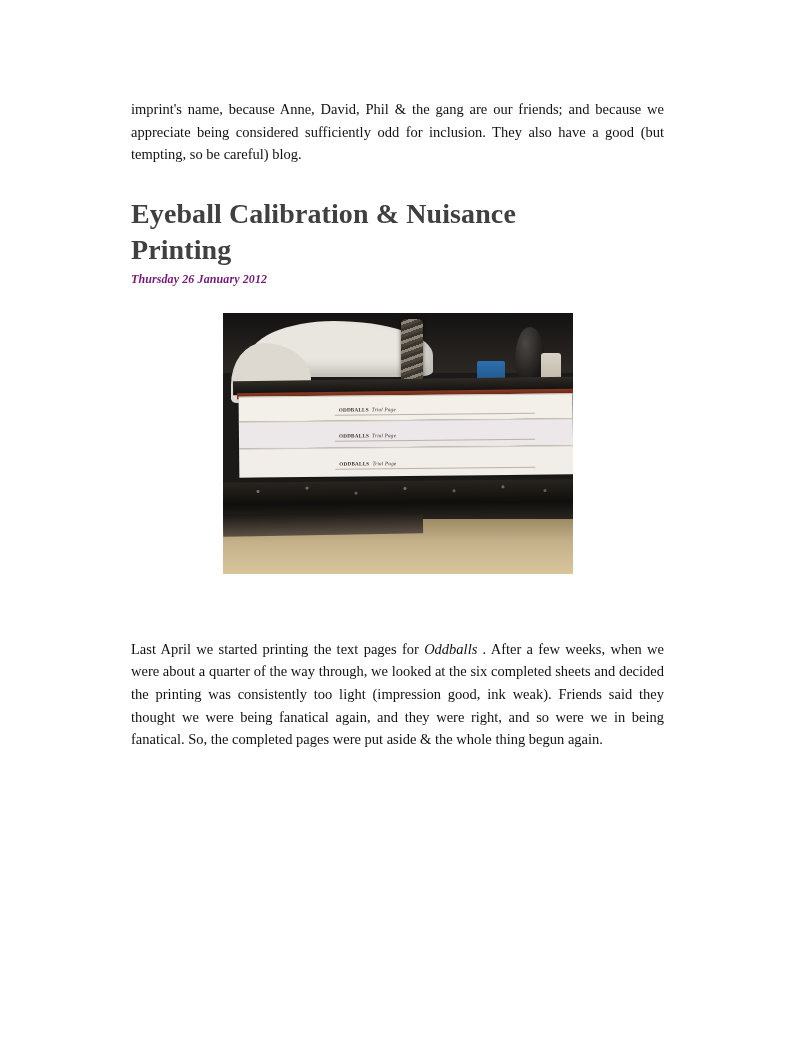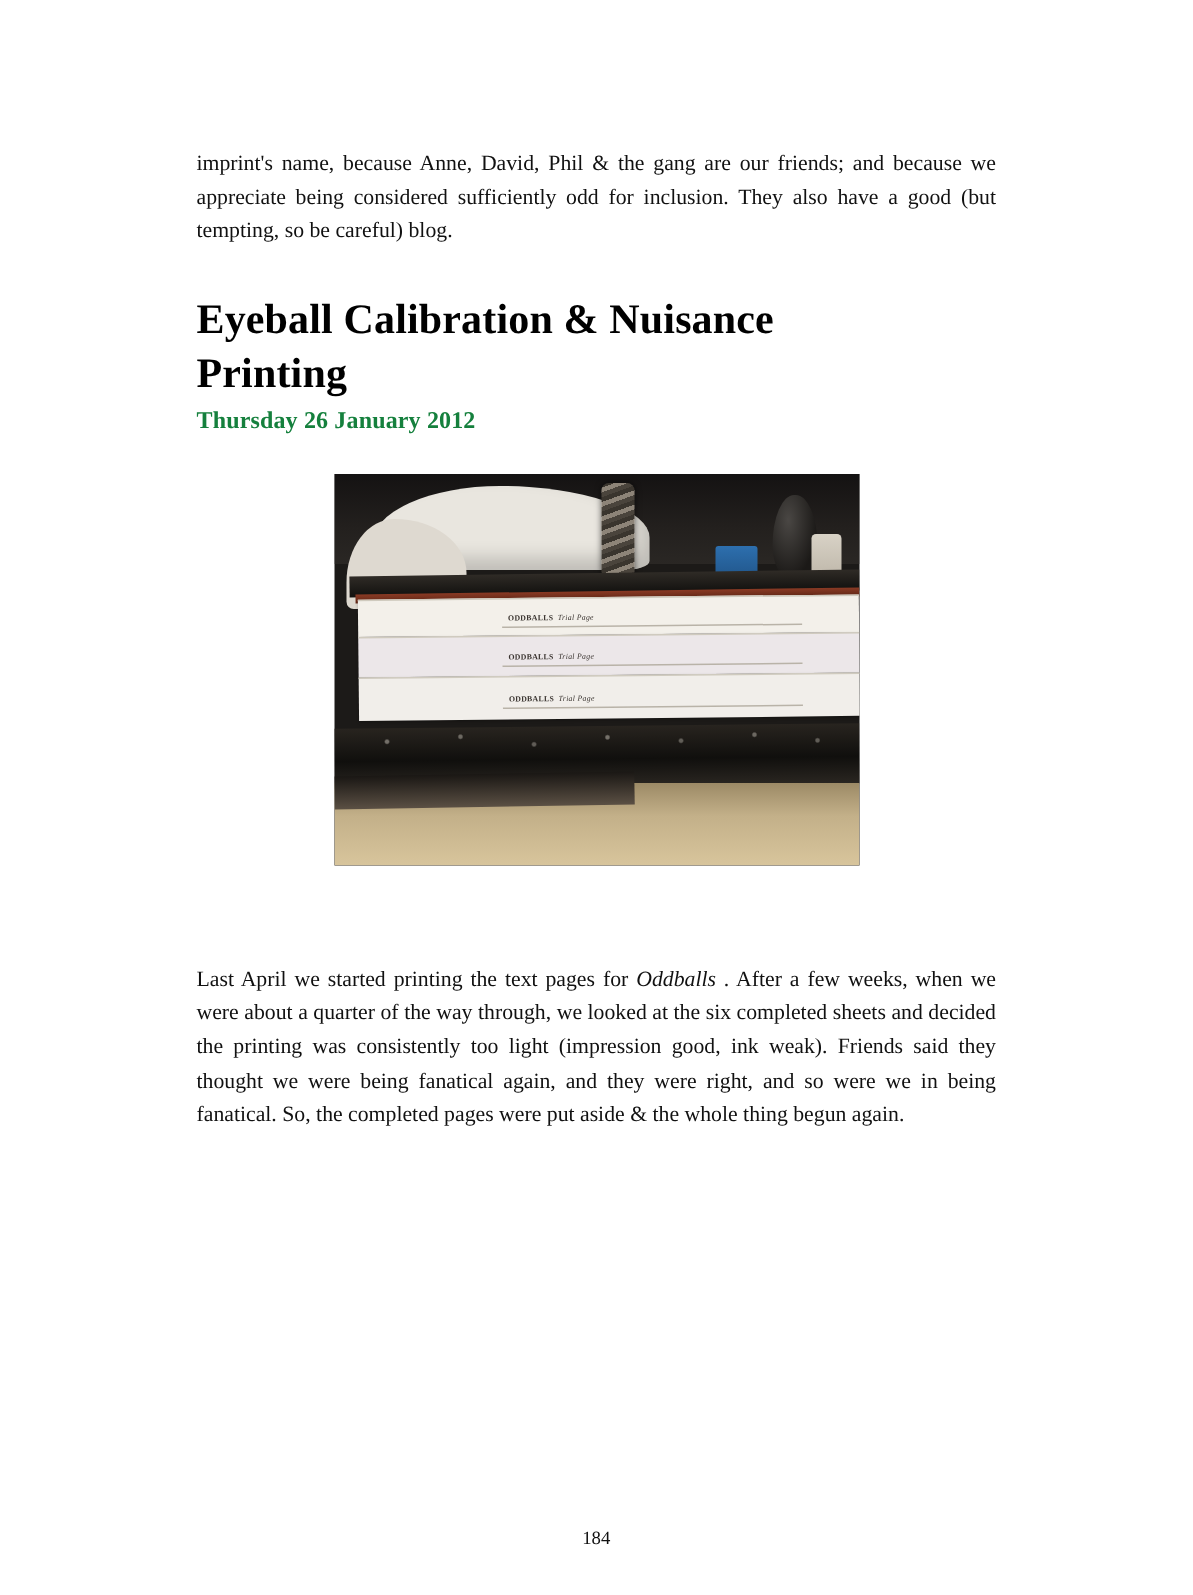--- a/index.html
+++ b/index.html
@@ -39,29 +39,30 @@
   .para-intro {
     margin-bottom: 0;
   }
   .heading {
     font-family: "Liberation Serif", serif;
     font-size: 28px;
     font-weight: bold;
     line-height: 36px;
     margin: 30px 0 0 0;
     letter-spacing: 0.1px;
-    color: #000000;
+    color: #404040;
     max-width: 470px;
   }
   .date {
     font-family: "Liberation Serif", serif;
-    font-size: 16px;
+    font-size: 12px;
+    font-style: italic;
     font-weight: bold;
     margin: 4px 0 0 0;
-    color: #15803d;
+    color: #701a75;
     letter-spacing: 0.1px;
   }
   .figure {
     margin: 26px 0 0 0;
     text-align: center;
   }
   .photo {
     position: relative;
     display: inline-block;
     width: 350px;
@@ -241,15 +242,14 @@
         <div class="ph-grit"></div>
         <div class="ph-bench2"></div>
         <div class="ph-benchdark"></div>
       </div>
     </div>
 
     <p class="para para-body"><span>Last April we started printing the text pages for </span><span class="ital">Oddballs</span><span> . After a few weeks, when we were about a quarter of the way through, we looked at the six completed sheets and decided the printing was consistently too light (impression good, ink weak). Friends said they thought we were being fanatical again, and they were right, and so were we in being fanatical. So, the completed pages were put aside &amp; the whole thing begun again.</span></p>
 
   </div>
 
-  <div class="folio">184</div>
 
 </div>
 
 </body></html>

